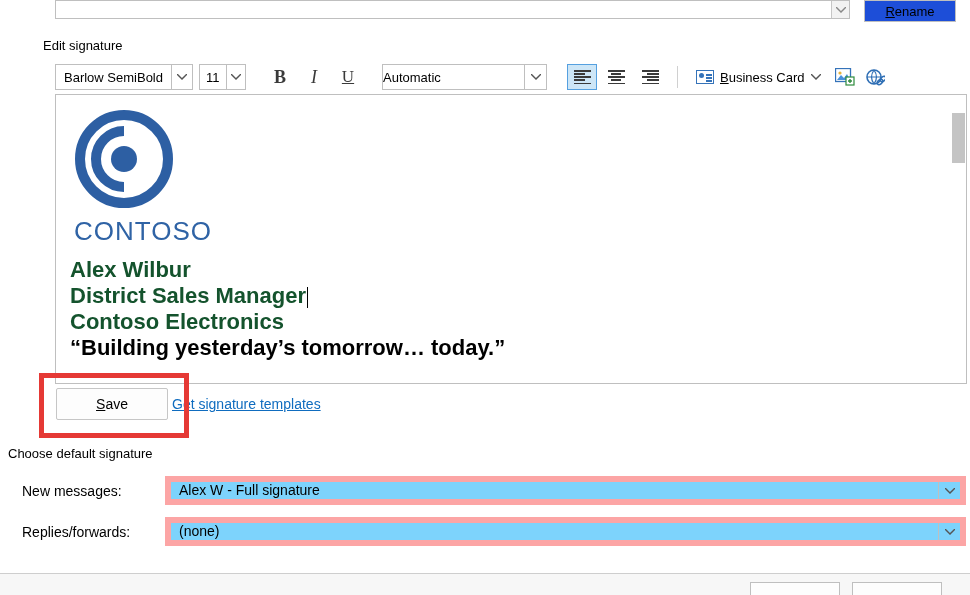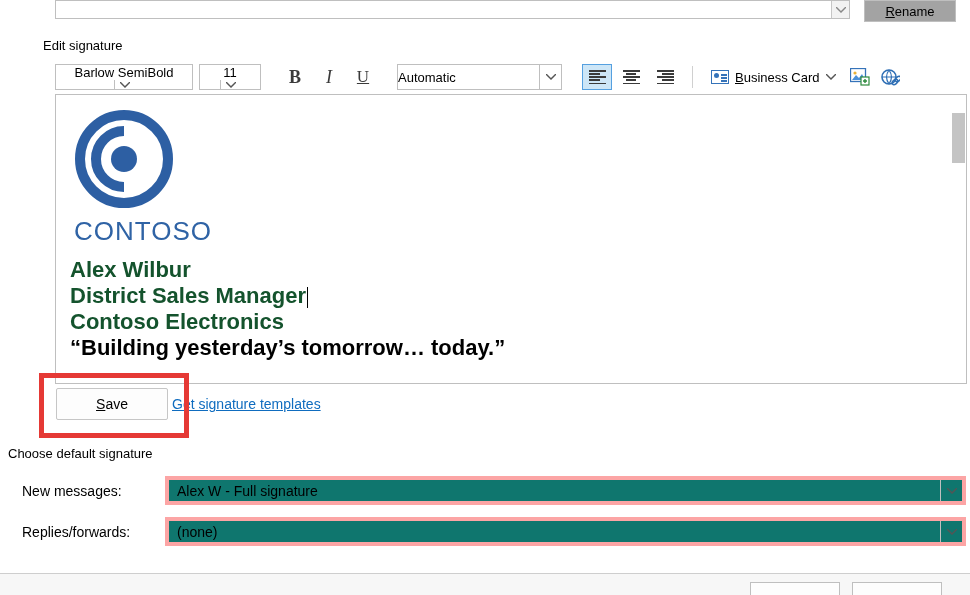--- a/index.html
+++ b/index.html
@@ -38,21 +38,21 @@
     background: #f2f2f2;
     border-left: 1px solid #c6c6c6;
     display: flex; align-items: center; justify-content: center;
     color: #8a8a8a;
   }
   .rename-btn {
     margin-left: 14px;
     height: 22px;
     min-width: 92px;
     border: 1px solid #bfbfbf;
-    background: #a3a3a3;
+    background: #1d4ed8;
     display: flex;
     align-items: center;
     justify-content: center;
     font-size: 13px;
   }
   .accel { text-decoration: underline; }
 
   
   .section-label {
     position: absolute;
@@ -74,32 +74,31 @@
     gap: 6px;
   }
   .tb-select {
     height: 26px;
     border: 1px solid #bfbfbf;
     background: #fff;
     display: flex;
     align-items: center;
     position: relative;
     font-size: 13px;
-    flex-direction: column;
   }
   .tb-select .val { padding: 0 8px; }
   .tb-select .caret {
     width: 20px;
     height: 100%;
     border-left: 1px solid #bfbfbf;
     display: flex; align-items:center; justify-content:center;
     color: #555;
   }
   .font-sel { width: 138px; }
-  .size-sel { width: 62px; }
+  .size-sel { width: 47px; }
   .size-sel .val { padding: 0 6px; }
 
   .tb-sep { width: 8px; }
 
   .tb-btn {
     width: 28px; height: 26px;
     display: flex; align-items:center; justify-content:center;
     font-family: "Times New Roman", serif;
     font-size: 18px;
     color: #3a3a3a;
@@ -246,24 +245,24 @@
     left: 20px;
     display:flex;
     align-items:center;
     gap: 10px;
   }
   .def-row.r1 { top: 476px; }
   .def-row.r2 { top: 517px; }
   .def-label { width: 135px; font-size: 14px; padding-left: 2px;}
   .def-select {
     width: 801px; height: 29px;
-    border: 4px solid #fca5a5;
-    display:flex; align-items:center;
+    border: 6px solid #fca5a5;
+    display:flex; align-items:flex-start;
     font-size: 14px;
-    background:#0f766e;
+    background:#7dd3fc;
   }
   .def-select .val { flex:1; padding-left: 8px; }
   .def-select .caret {
     width:22px; height:100%;
     border-left:1px solid #bfbfbf;
     display:flex; align-items:center; justify-content:center;
     color:#555;
   }
 
   .caret-svg { width:10px; height:6px; }

